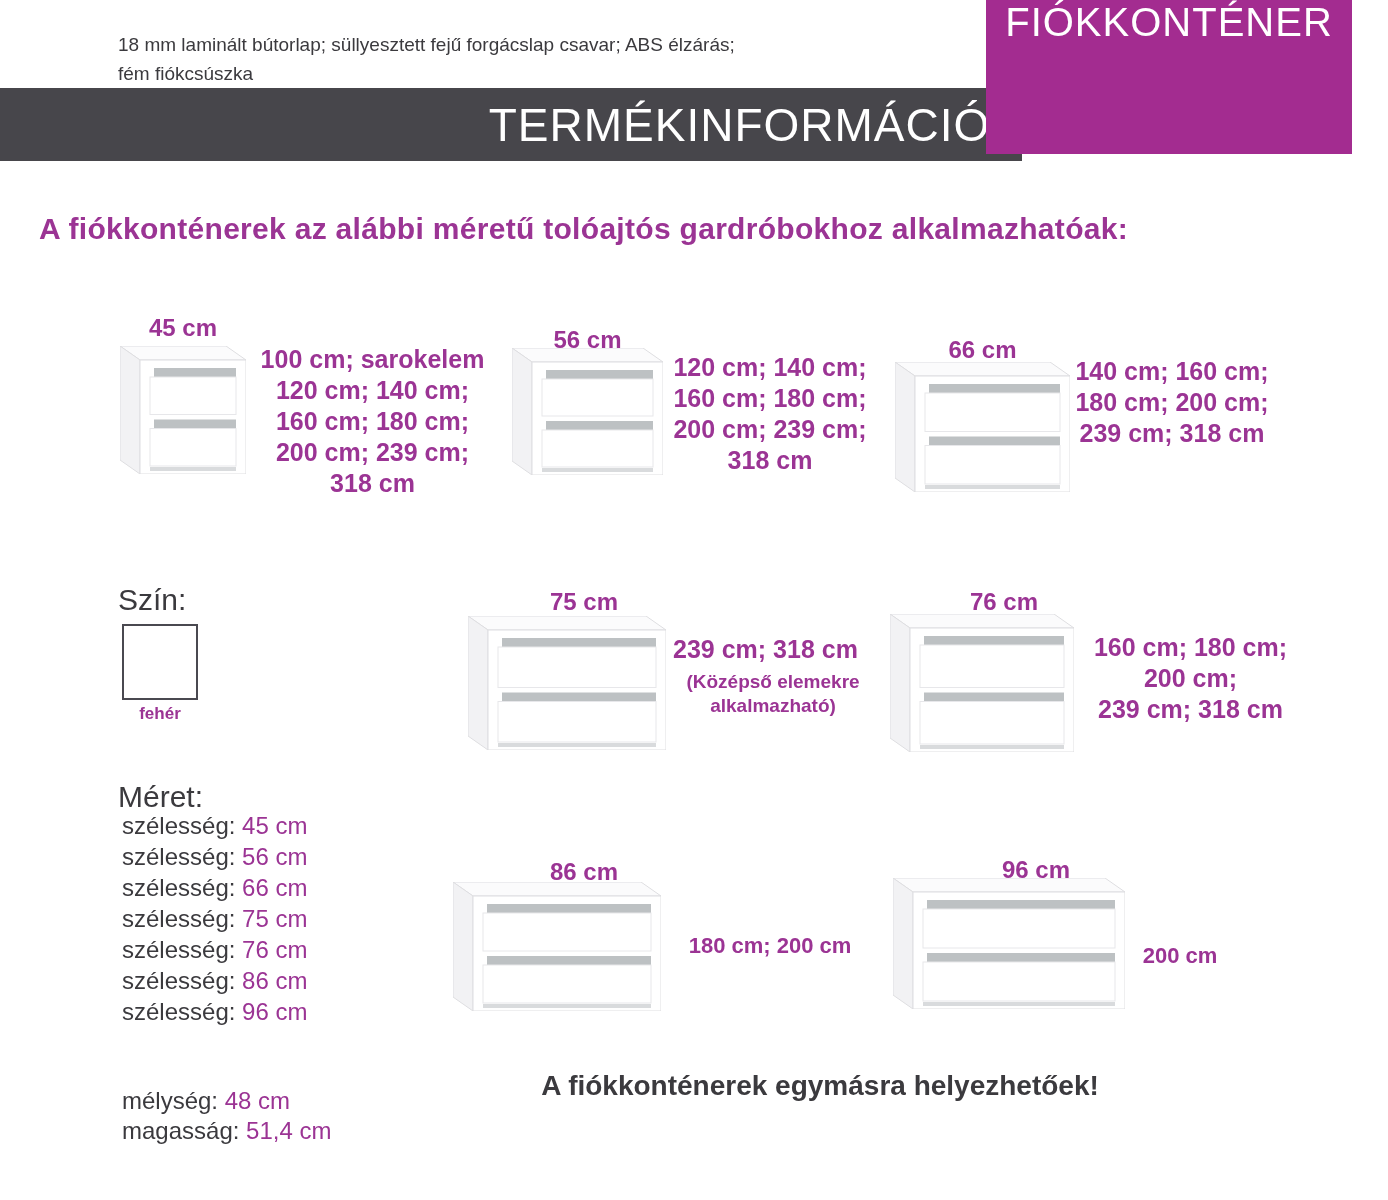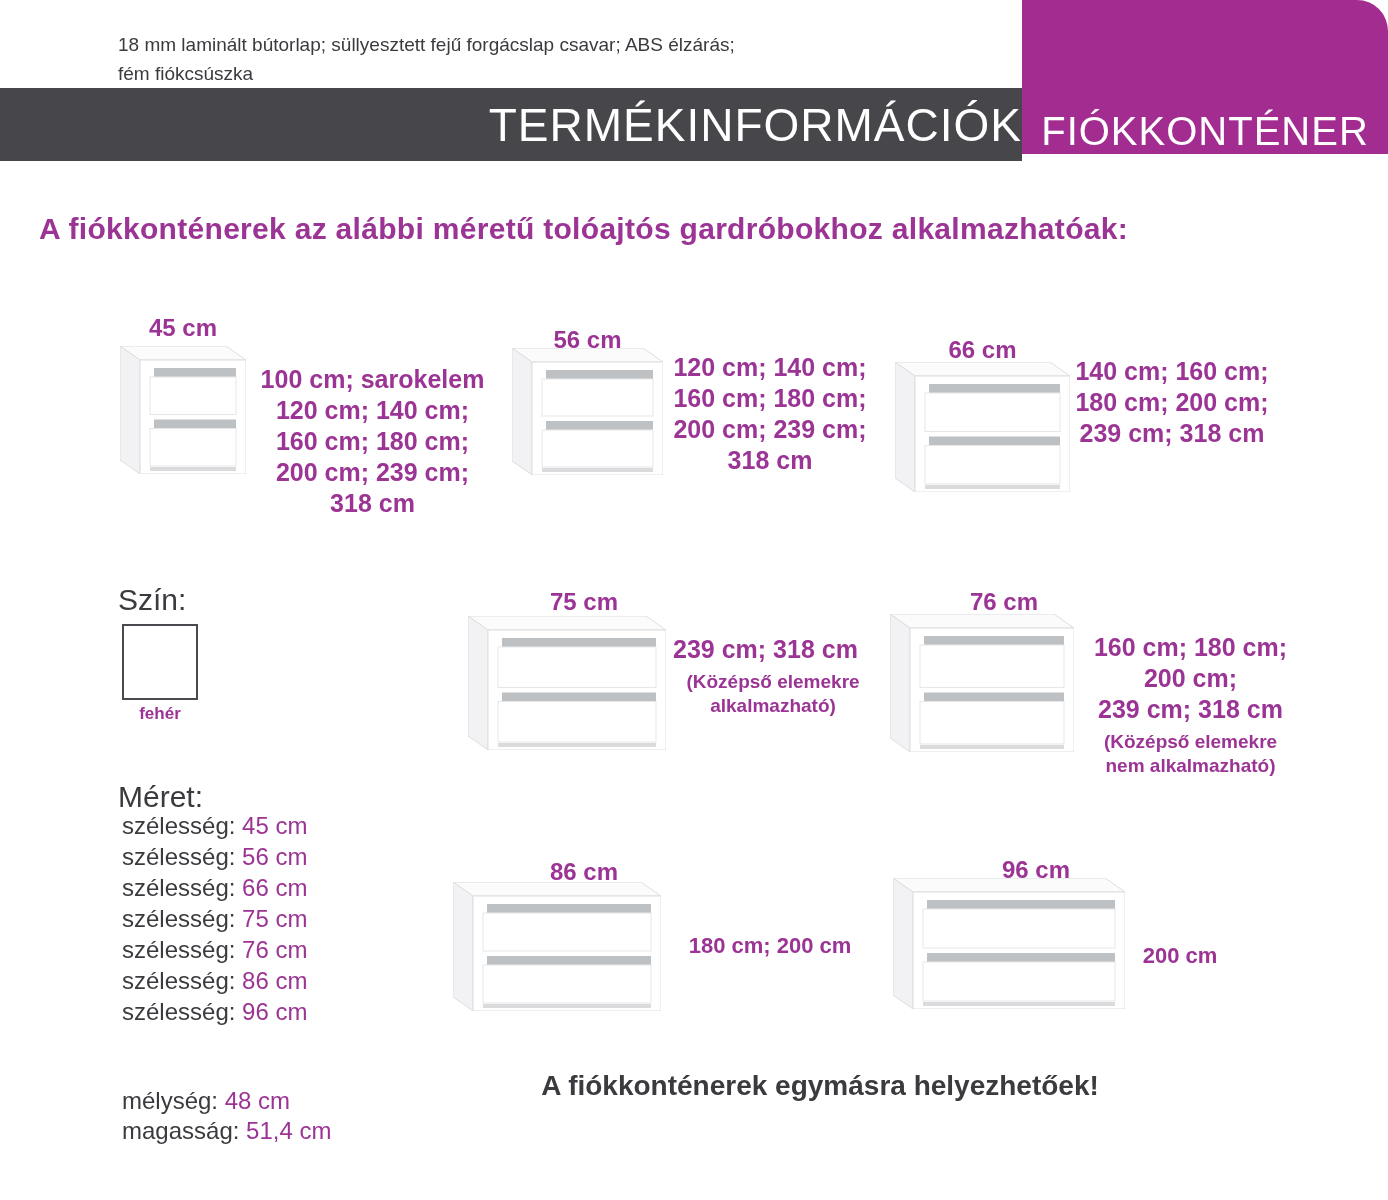--- a/index.html
+++ b/index.html
@@ -5,22 +5,22 @@
   html,body{margin:0;padding:0;background:#fff;}
   #sheet{
     position:relative;width:1388px;height:1200px;background:#fff;overflow:hidden;
     font-family:Liberation Sans, sans-serif;color:var(--text-dark,#3b3a3e);border-radius:31px;
   }
   
   .materials{position:absolute;left:118px;top:30px;font-size:19px;line-height:29px;color:var(--text-dark,#3b3a3e);}
   .dark-banner{position:absolute;left:0;top:88px;width:1022px;height:73px;background:var(--banner-dark,#47464b);
     display:flex;align-items:center;justify-content:flex-end;}
   .dark-banner .banner-text{color:#fff;font-size:46px;font-weight:500;letter-spacing:1px;white-space:nowrap;}
-  .purple-banner{position:absolute;left:1022px;top:0;width:366px;height:154px;background:var(--banner-purple,#a32c90);
-    display:flex;align-items:flex-end;justify-content:center;}
+  .purple-banner{position:absolute;left:986px;top:0;width:366px;height:154px;background:var(--banner-purple,#a32c90);
+    display:flex;align-items:flex-start;justify-content:center;}
   .purple-banner .banner-text{color:#fff;font-size:40px;font-weight:500;letter-spacing:1px;white-space:nowrap;}
   
   .intro{position:absolute;left:0;top:212px;width:1167px;text-align:center;
     color:var(--accent,#9b3494);font-size:30px;font-weight:600;letter-spacing:.3px;}
   
   .unit-label{position:absolute;text-align:center;color:var(--accent,#9b3494);font-size:24px;font-weight:600;}
   .cabinet{position:absolute;}
   .sizes{position:absolute;text-align:center;color:var(--accent,#9b3494);font-weight:600;}
   .sizes .lines div{white-space:nowrap;}
   .sz-lg .lines div{font-size:25px;line-height:31px;}
@@ -65,21 +65,21 @@
   <div class="cabinet" style="left:120px;top:346px;"><svg width="126" height="128" viewBox="0 0 126 128" xmlns="http://www.w3.org/2000/svg">
         <polygon points="0,0 106,0 126,14 20,14" fill="#fbfbfc" stroke="#dedee1" stroke-width="1"></polygon>
         <polygon points="0,0 20,14 20,128 0,114" fill="#f2f2f4" stroke="#dedee1" stroke-width="1"></polygon>
         <rect x="20" y="14" width="106" height="114" fill="#ffffff" stroke="#dedee1" stroke-width="1"></rect>
         <rect x="34" y="22" width="82" height="9" fill="#bdc1c3"></rect>
         <rect x="30" y="31" width="86" height="37.5" fill="#ffffff" stroke="#e7e7ea" stroke-width="1"></rect>
         <rect x="34" y="73.5" width="82" height="9" fill="#bdc1c3"></rect>
         <rect x="30" y="82.5" width="86" height="37.5" fill="#ffffff" stroke="#e7e7ea" stroke-width="1"></rect>
         <rect x="30" y="121" width="86" height="4" fill="#d9dbdd"></rect>
       </svg></div>
-  <div class="sizes sz-lg" style="left:255px;top:364px;width:235px;">
+  <div class="sizes sz-lg" style="left:255px;top:344px;width:235px;">
     <div class="lines">
         <div>100 cm; sarokelem</div>
         <div>120 cm; 140 cm;</div>
         <div>160 cm; 180 cm;</div>
         <div>200 cm; 239 cm;</div>
         <div>318 cm</div>
       </div>
 
   </div>
 
@@ -156,21 +156,20 @@
         <rect x="34" y="78.5" width="140" height="9" fill="#bdc1c3"></rect>
         <rect x="30" y="87.5" width="144" height="42.5" fill="#ffffff" stroke="#e7e7ea" stroke-width="1"></rect>
         <rect x="30" y="131" width="144" height="4" fill="#d9dbdd"></rect>
       </svg></div>
   <div class="sizes sz-lg" style="left:1068px;top:632px;width:245px;">
     <div class="lines">
         <div>160 cm; 180 cm;</div>
         <div>200 cm;</div>
         <div>239 cm; 318 cm</div>
       </div>
-    <div class="note note-76">(Középső elemekre nem alkalmazható)</div>
   </div>
 
   <div class="sec-title" style="left:118px;top:780px;">Méret:</div>
   <div class="dim-rows">
     <div class="row"><span class="dim-label">szélesség:</span> <span class="dim-value">45 cm</span></div>
     <div class="row"><span class="dim-label">szélesség:</span> <span class="dim-value">56 cm</span></div>
     <div class="row"><span class="dim-label">szélesség:</span> <span class="dim-value">66 cm</span></div>
     <div class="row"><span class="dim-label">szélesség:</span> <span class="dim-value">75 cm</span></div>
     <div class="row"><span class="dim-label">szélesség:</span> <span class="dim-value">76 cm</span></div>
     <div class="row"><span class="dim-label">szélesség:</span> <span class="dim-value">86 cm</span></div>

